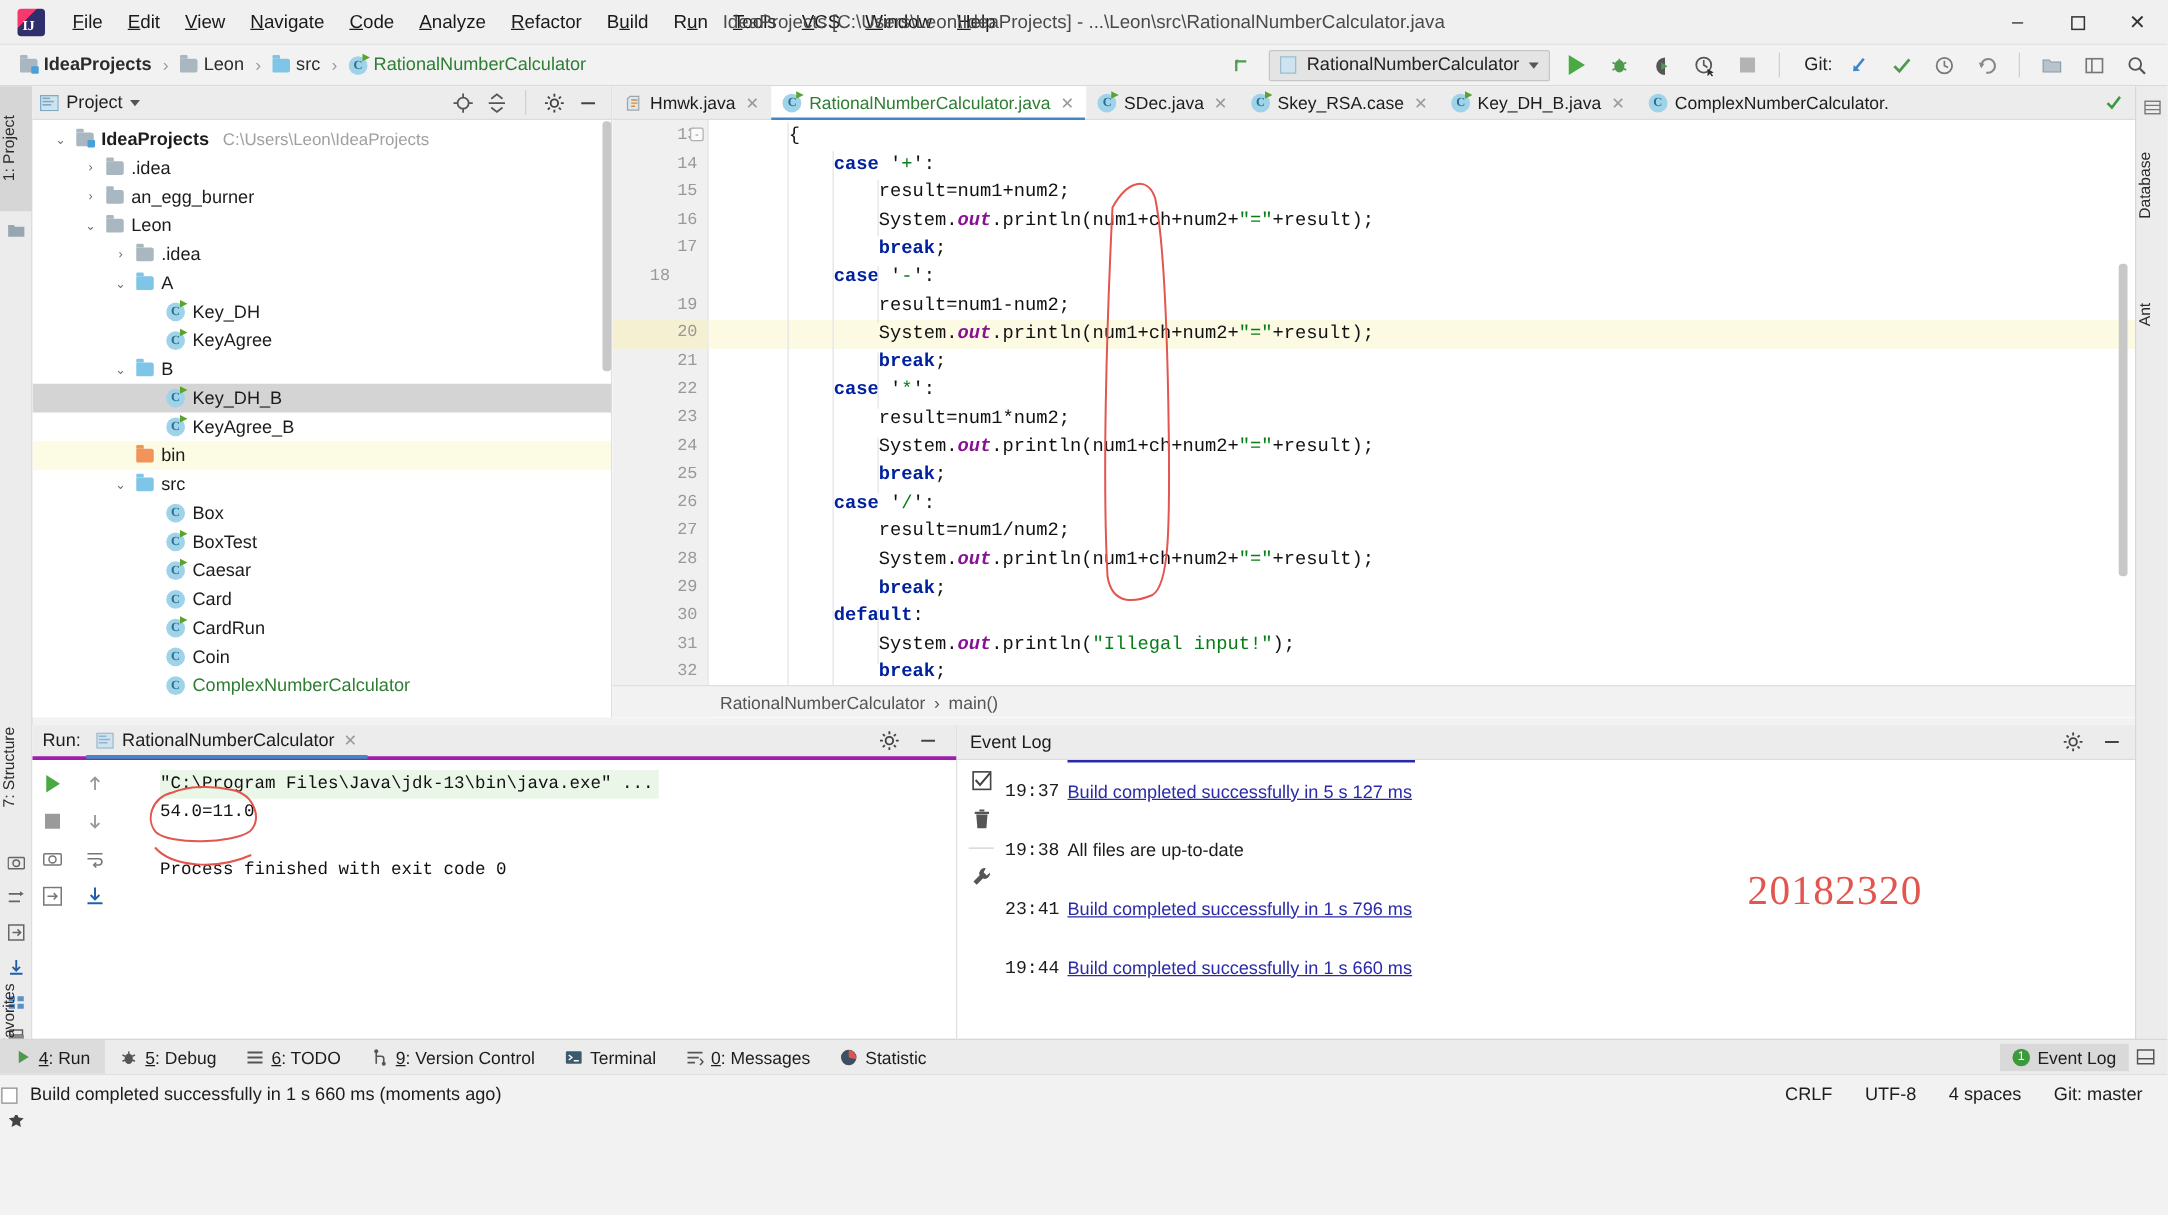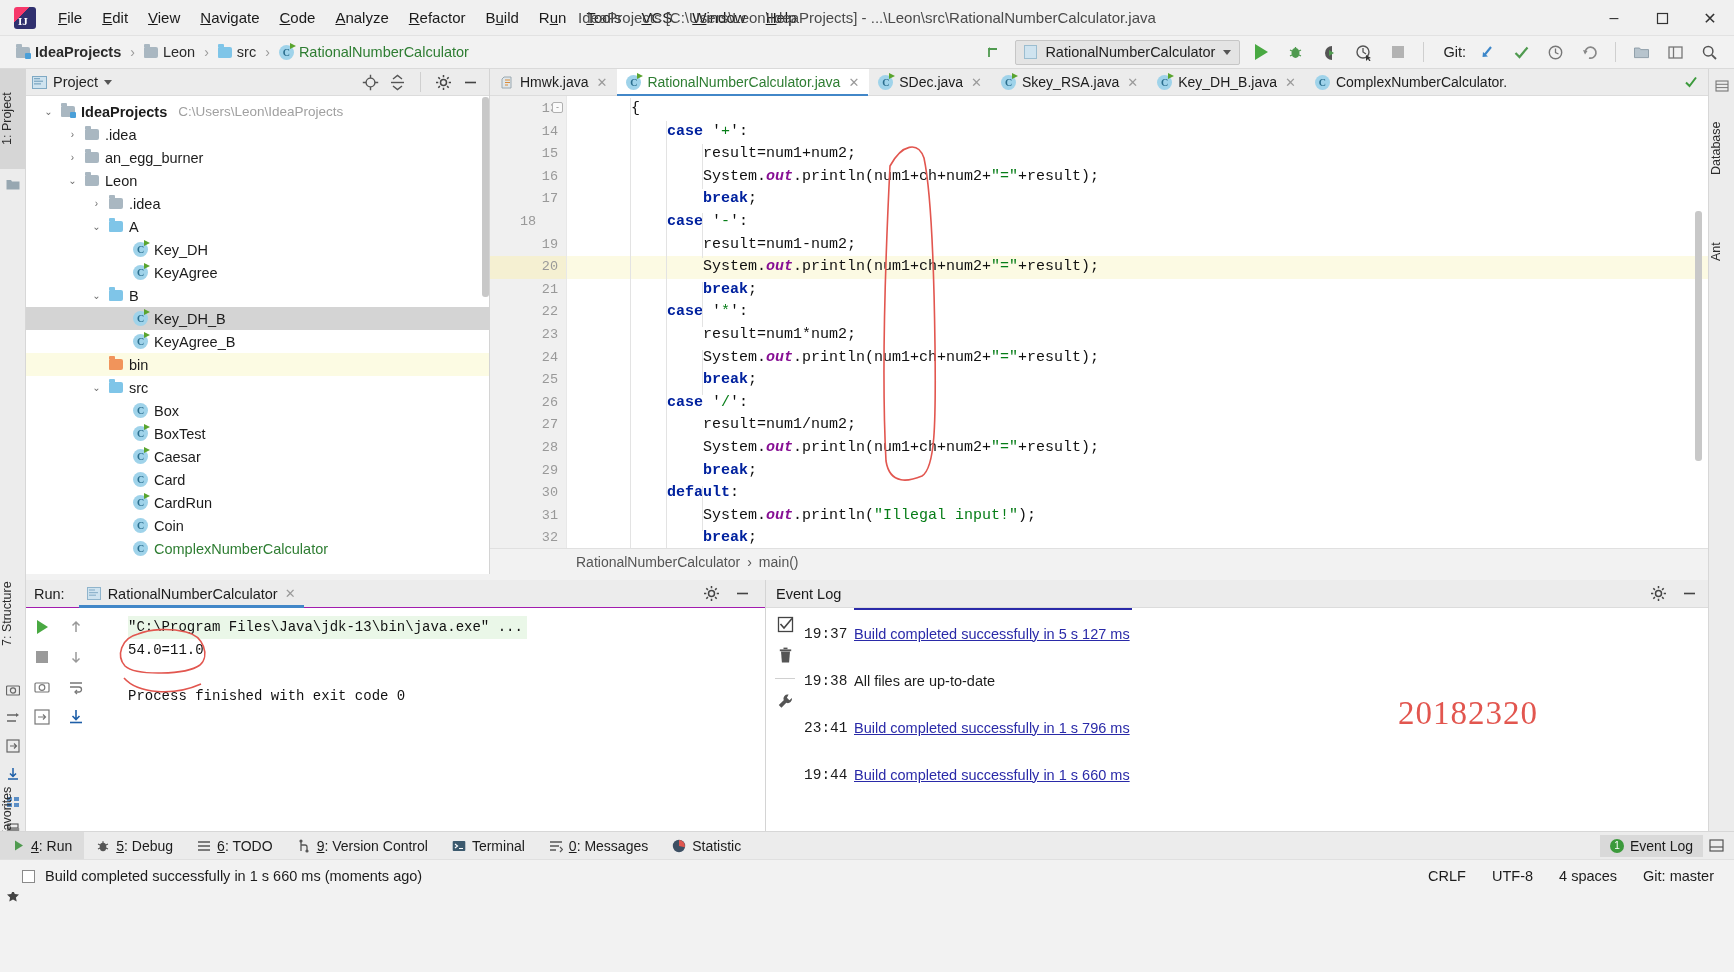--- a/index.html
+++ b/index.html
@@ -160,21 +160,21 @@
   }
 
   
   .annot { position:absolute; pointer-events:none; }
 
   
   .run-panel {
     position:absolute; left:26px; top:580px; width:740px; height:251px; background:#fff;
     border-right:1px solid #d4d4d4;
   }
-  .run-head { height:28px; background:#ececec; display:flex; align-items:center; padding:0 8px; gap:14px; border-bottom:1px solid #a21caf;}
+  .run-head { height:28px; background:#ececec; display:flex; align-items:center; padding:0 8px; gap:4px; border-bottom:3px solid #a21caf;}
   .run-label { font-size:14.5px; color:#1c1c1c;}
   .run-tab {
     display:flex; align-items:center; gap:7px; font-size:14.5px; color:#1c1c1c;
     padding:0 8px; height:28px; position:relative;
   }
   .run-tab::after{ content:''; position:absolute; left:0; right:0; bottom:0; height:3px; background:#4287c8;}
   .run-toolbar {
     position:absolute; left:0; top:28px; width:66px; height:223px; background:#fff;
     display:flex; flex-direction:column; align-items:center; padding-top:6px; gap:4px;
   }
@@ -223,21 +223,21 @@
     font-size:14px;color:#1c1c1c; margin-right:6px; height:22px;
   }
   .ev-dot { width:14px;height:14px;border-radius:50%;background:#3c9a3c;color:#fff;font-size:10px;
     display:flex;align-items:center;justify-content:center;}
 
   
   .statusbar {
     position:absolute; left:0; top:859px; width:1734px; height:33px; background:#f2f2f2;
     display:flex; align-items:center; font-size:14.5px; color:#1c1c1c; border-top:1px solid #e0e0e0;
   }
-  .status-left { display:flex; align-items:center; gap:10px; padding-left:22px;}
+  .status-left { display:flex; align-items:center; gap:10px; padding-left:1px;}
   .status-right { margin-left:auto; display:flex; align-items:center; gap:26px; padding-right:20px;}
   .sq-ico { width:13px;height:13px;border:1px solid #8a8a8a;background:#fff; }
   svg { display:block; }
 </style>
 </head>
 <body>
 
 <div id="app">
 
   <div class="titlebar">
@@ -634,21 +634,21 @@
           <span class="lbl green">RationalNumberCalculator.java</span>
           <span class="x">✕</span>
         </div>
         <div class="etab">
           <span class="class-ico runnable">C</span>
           <span class="lbl">SDec.java</span>
           <span class="x">✕</span>
         </div>
         <div class="etab">
           <span class="class-ico runnable">C</span>
-          <span class="lbl">Skey_RSA.java</span>
+          <span class="lbl">Skey_RSA.case</span>
           <span class="x">✕</span>
         </div>
         <div class="etab">
           <span class="class-ico runnable">C</span>
           <span class="lbl">Key_DH_B.java</span>
           <span class="x">✕</span>
         </div>
         <div class="etab">
           <span class="class-ico">C</span>
           <span class="lbl">ComplexNumberCalculator.</span>

